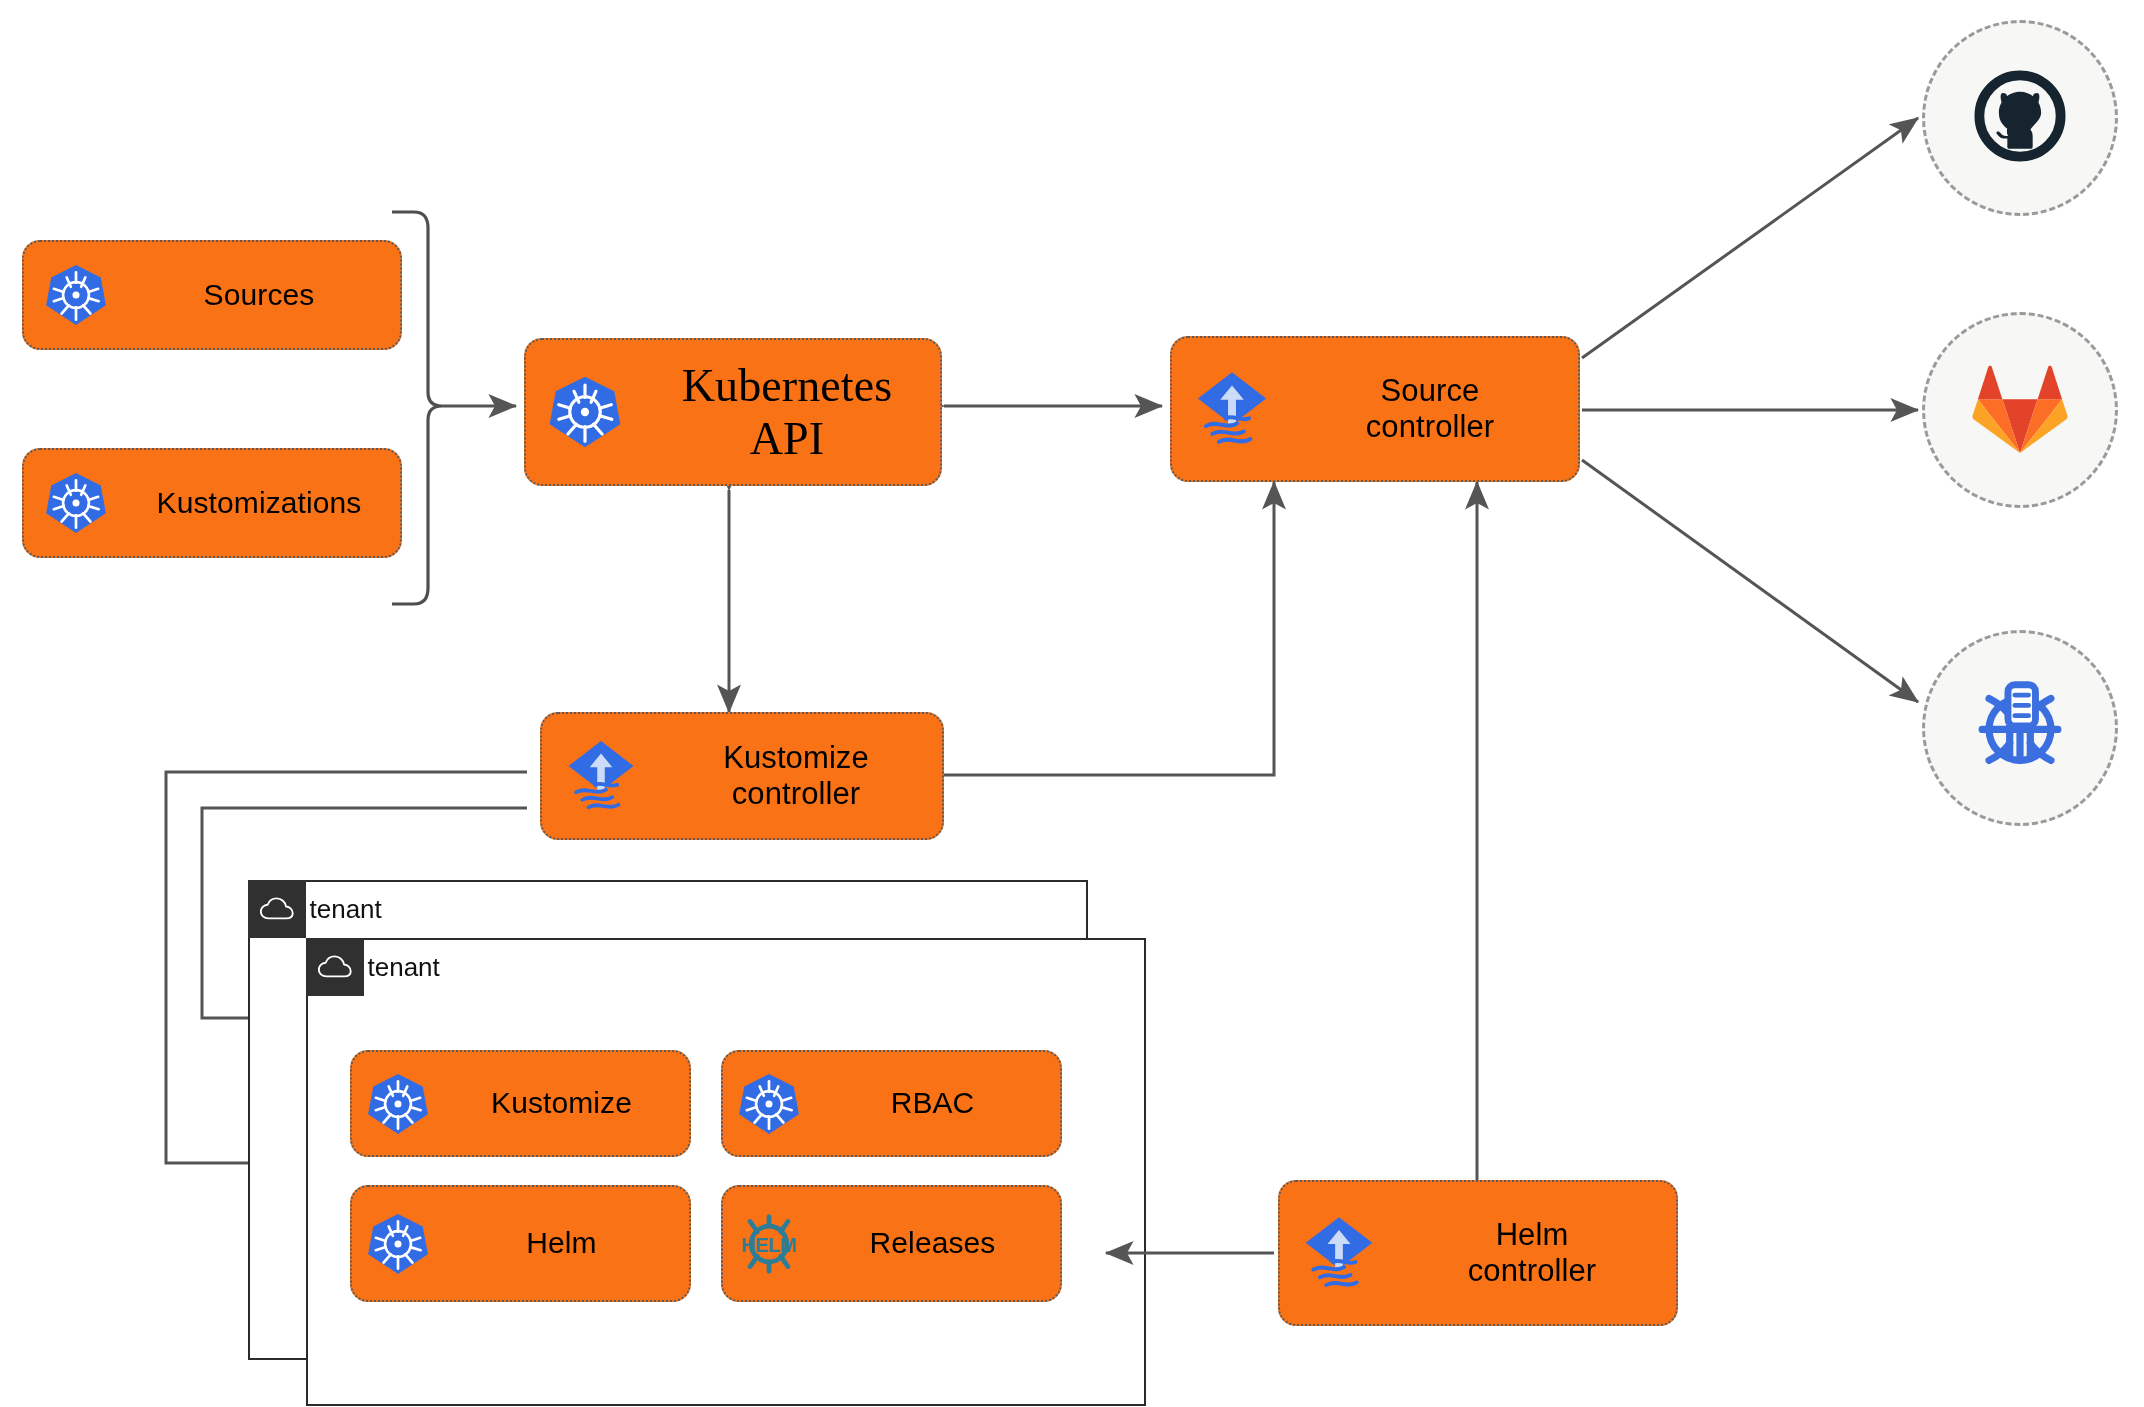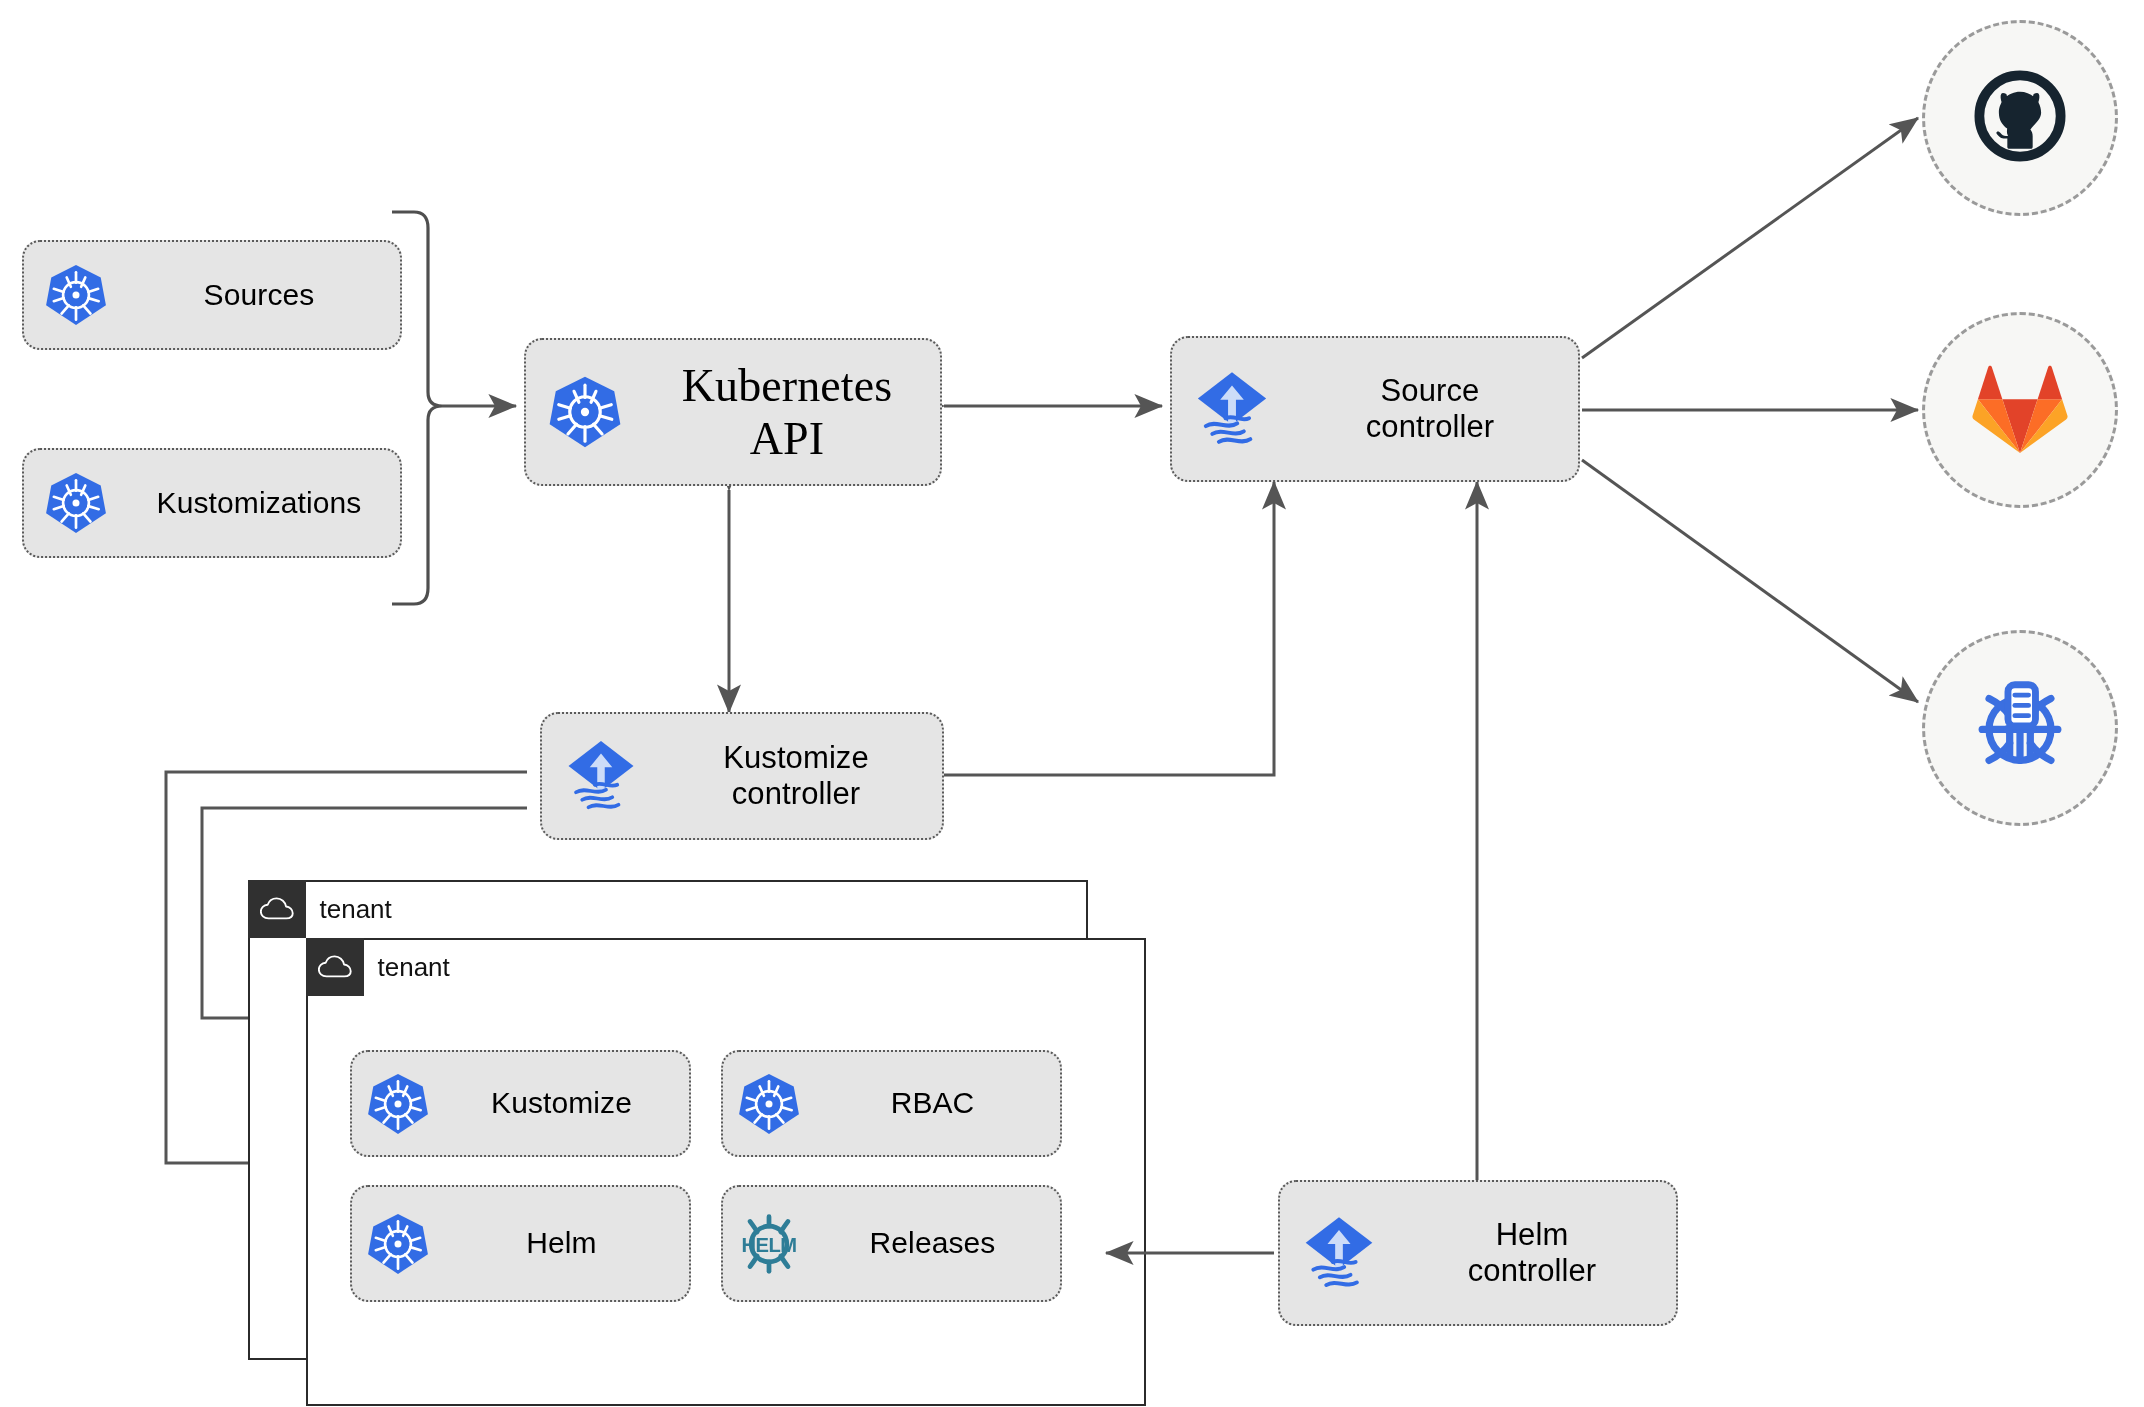--- a/index.html
+++ b/index.html
@@ -3,21 +3,21 @@
 <meta charset="utf-8">
 <title>Flux GitOps Architecture Diagram</title>
 <style>
   html,body{margin:0;padding:0;background:#ffffff;}
   body{font-family:"Liberation Sans",sans-serif;color:#0b0b0b;}
   #stage{position:relative;width:2144px;height:1407px;overflow:hidden;background:#fff;}
 
   
   .node{
     position:absolute;
-    background:#e5e5e5;
+    background:#f97316;
     border:2.5px dotted #5a5a5a;
     border-radius:18px;
     display:flex;align-items:center;
     box-sizing:border-box;
     z-index:5;
   }
   .node .ico{flex:0 0 auto;display:flex;align-items:center;justify-content:center;}
   .node .lbl{
     flex:1 1 auto;text-align:center;
     font-size:31px;line-height:1.16;color:#000;
@@ -36,21 +36,21 @@
   .tenant{
     position:absolute;background:#ffffff;border:2.5px solid #2b2b2b;
     box-sizing:border-box;z-index:6;
   }
   .tenant .thead{position:absolute;left:-2.5px;top:-2.5px;display:flex;align-items:center;}
   .tenant .tsq{
     width:58px;height:58px;background:#303030;
     display:flex;align-items:center;justify-content:center;flex:0 0 auto;
   }
   .tenant .tname{
-    font-size:26px;color:#111;padding-left:14px;white-space:nowrap;line-height:58px;
+    font-size:26px;color:#111;padding-left:4px;white-space:nowrap;line-height:58px;
   }
   .tenant .grid{
     position:absolute;display:grid;grid-template-columns:1fr 1fr;
     grid-gap:28px 30px;
   }
   .tenant .grid .node{position:relative;left:auto;top:auto;width:100%;height:100%;}
 
   
   svg.links{position:absolute;left:0;top:0;width:2144px;height:1407px;overflow:visible;}
   svg.links .ln{fill:none;stroke:#555555;stroke-width:3;}

